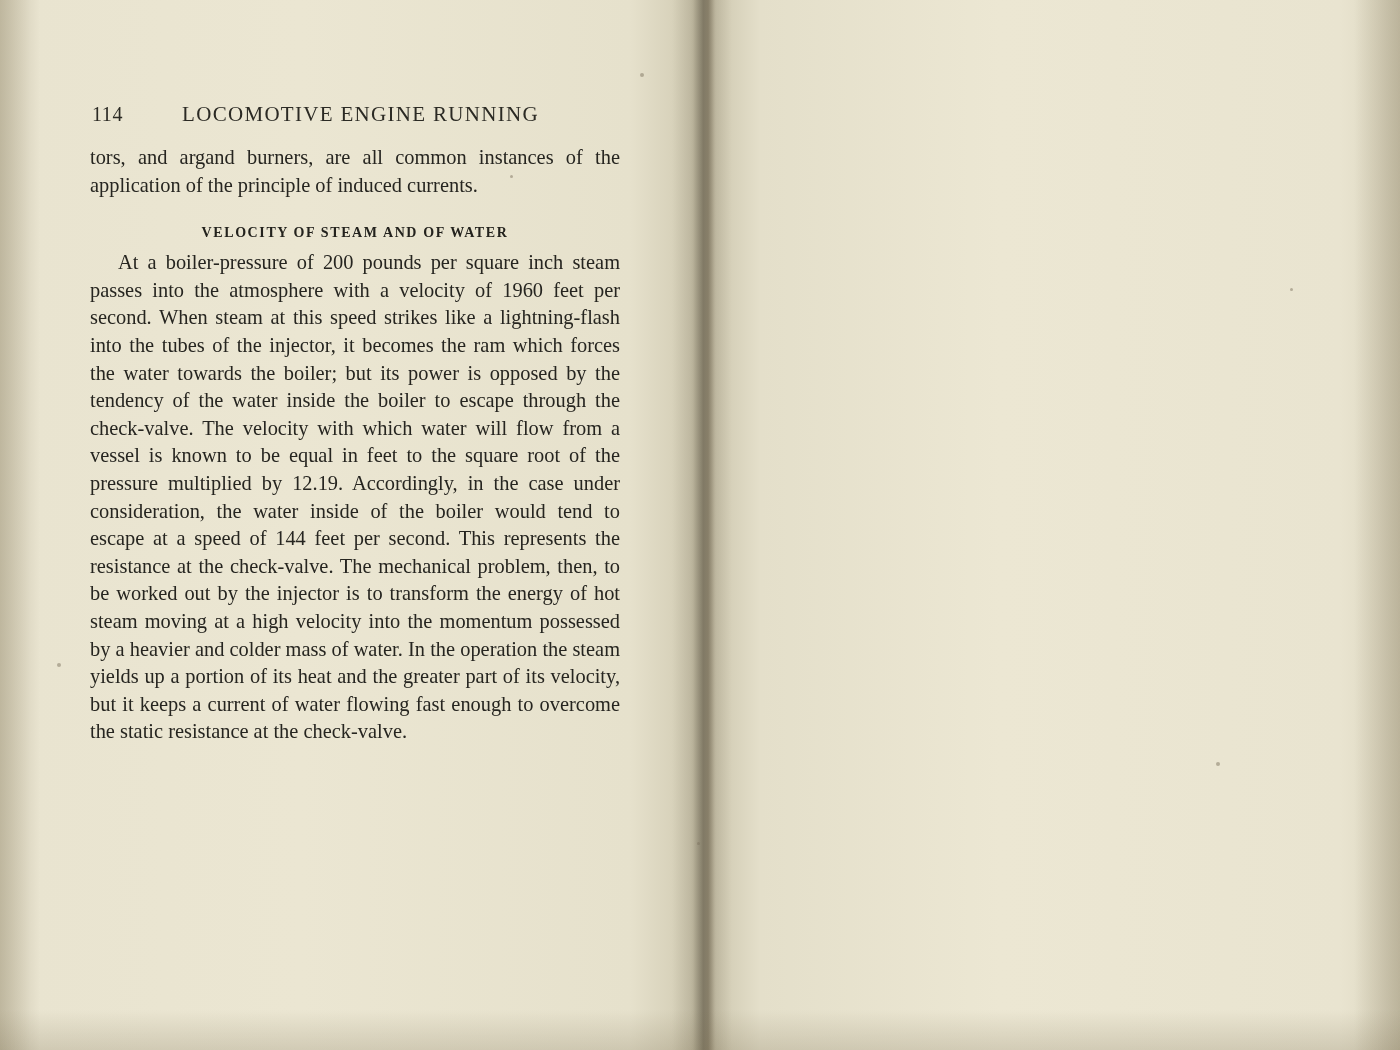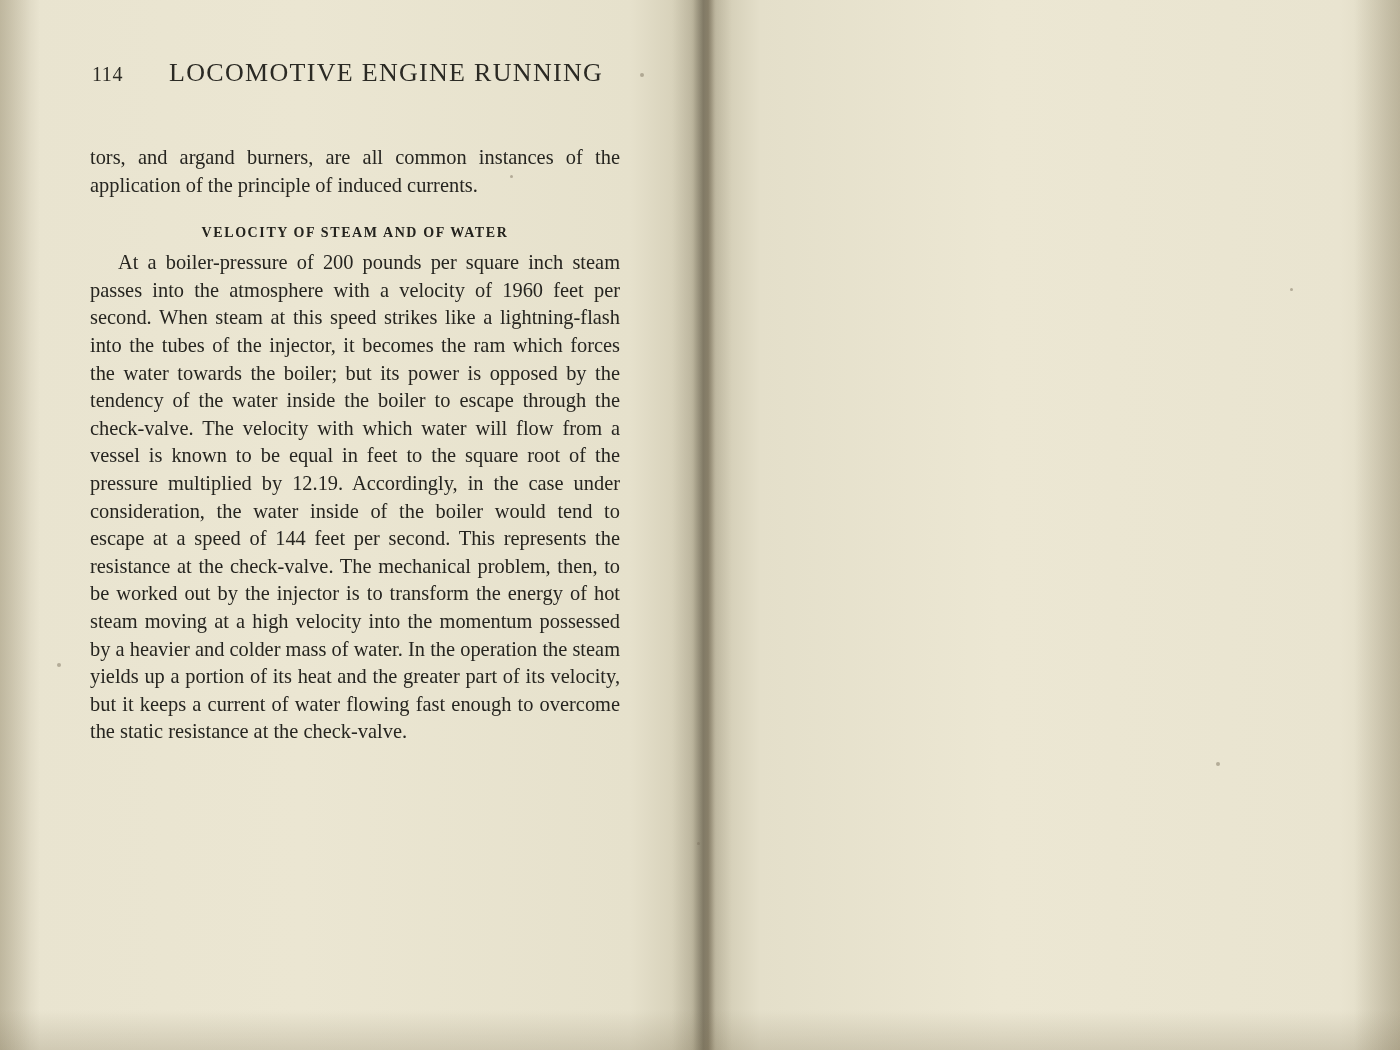--- a/index.html
+++ b/index.html
@@ -47,33 +47,34 @@
     position: absolute;
     top: 58px;
     height: 28px;
     font-size: 19.5px;
     letter-spacing: 0.6px;
     color: #2b2a24;
   }
   .header .running-title {
     font-variant: small-caps;
     letter-spacing: 1.3px;
-    font-size: 26px;
+    font-size: 21px;
+    margin-top: 44px;
   }
   .page-left .header {
     left: 92px;
     width: 530px;
   }
   .hdr-row {
     display: flex;
     align-items: baseline;
     width: 100%;
   }
   .page-left .hdr-row .pageno {
-    margin-right: 4px;
+    margin-right: 17px;
   }
   .pageno {
     font-size: 20px;
     color: #2b2a24;
   }
 
   .col {
     position: absolute;
     top: 106px;
     width: 530px;

